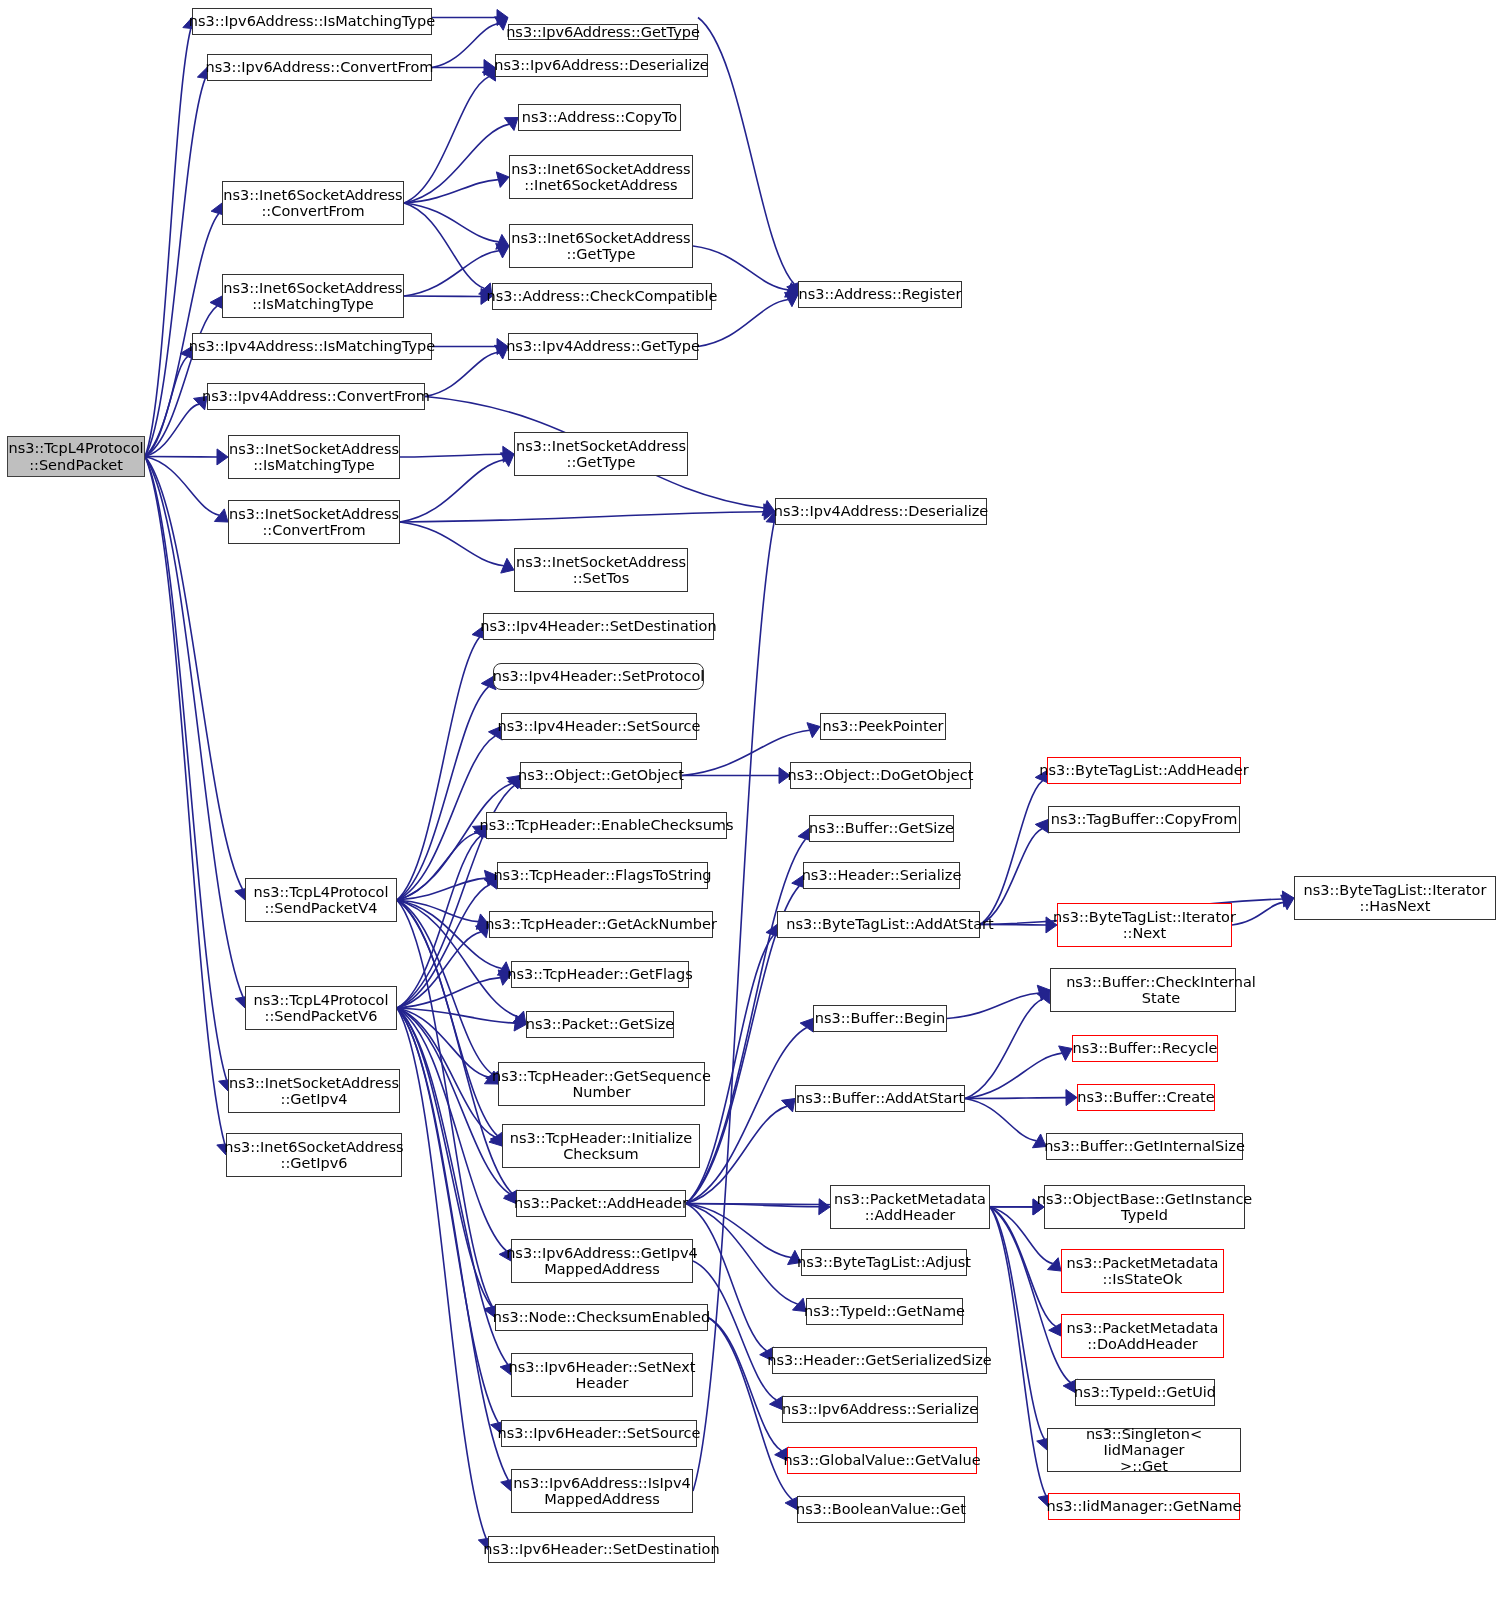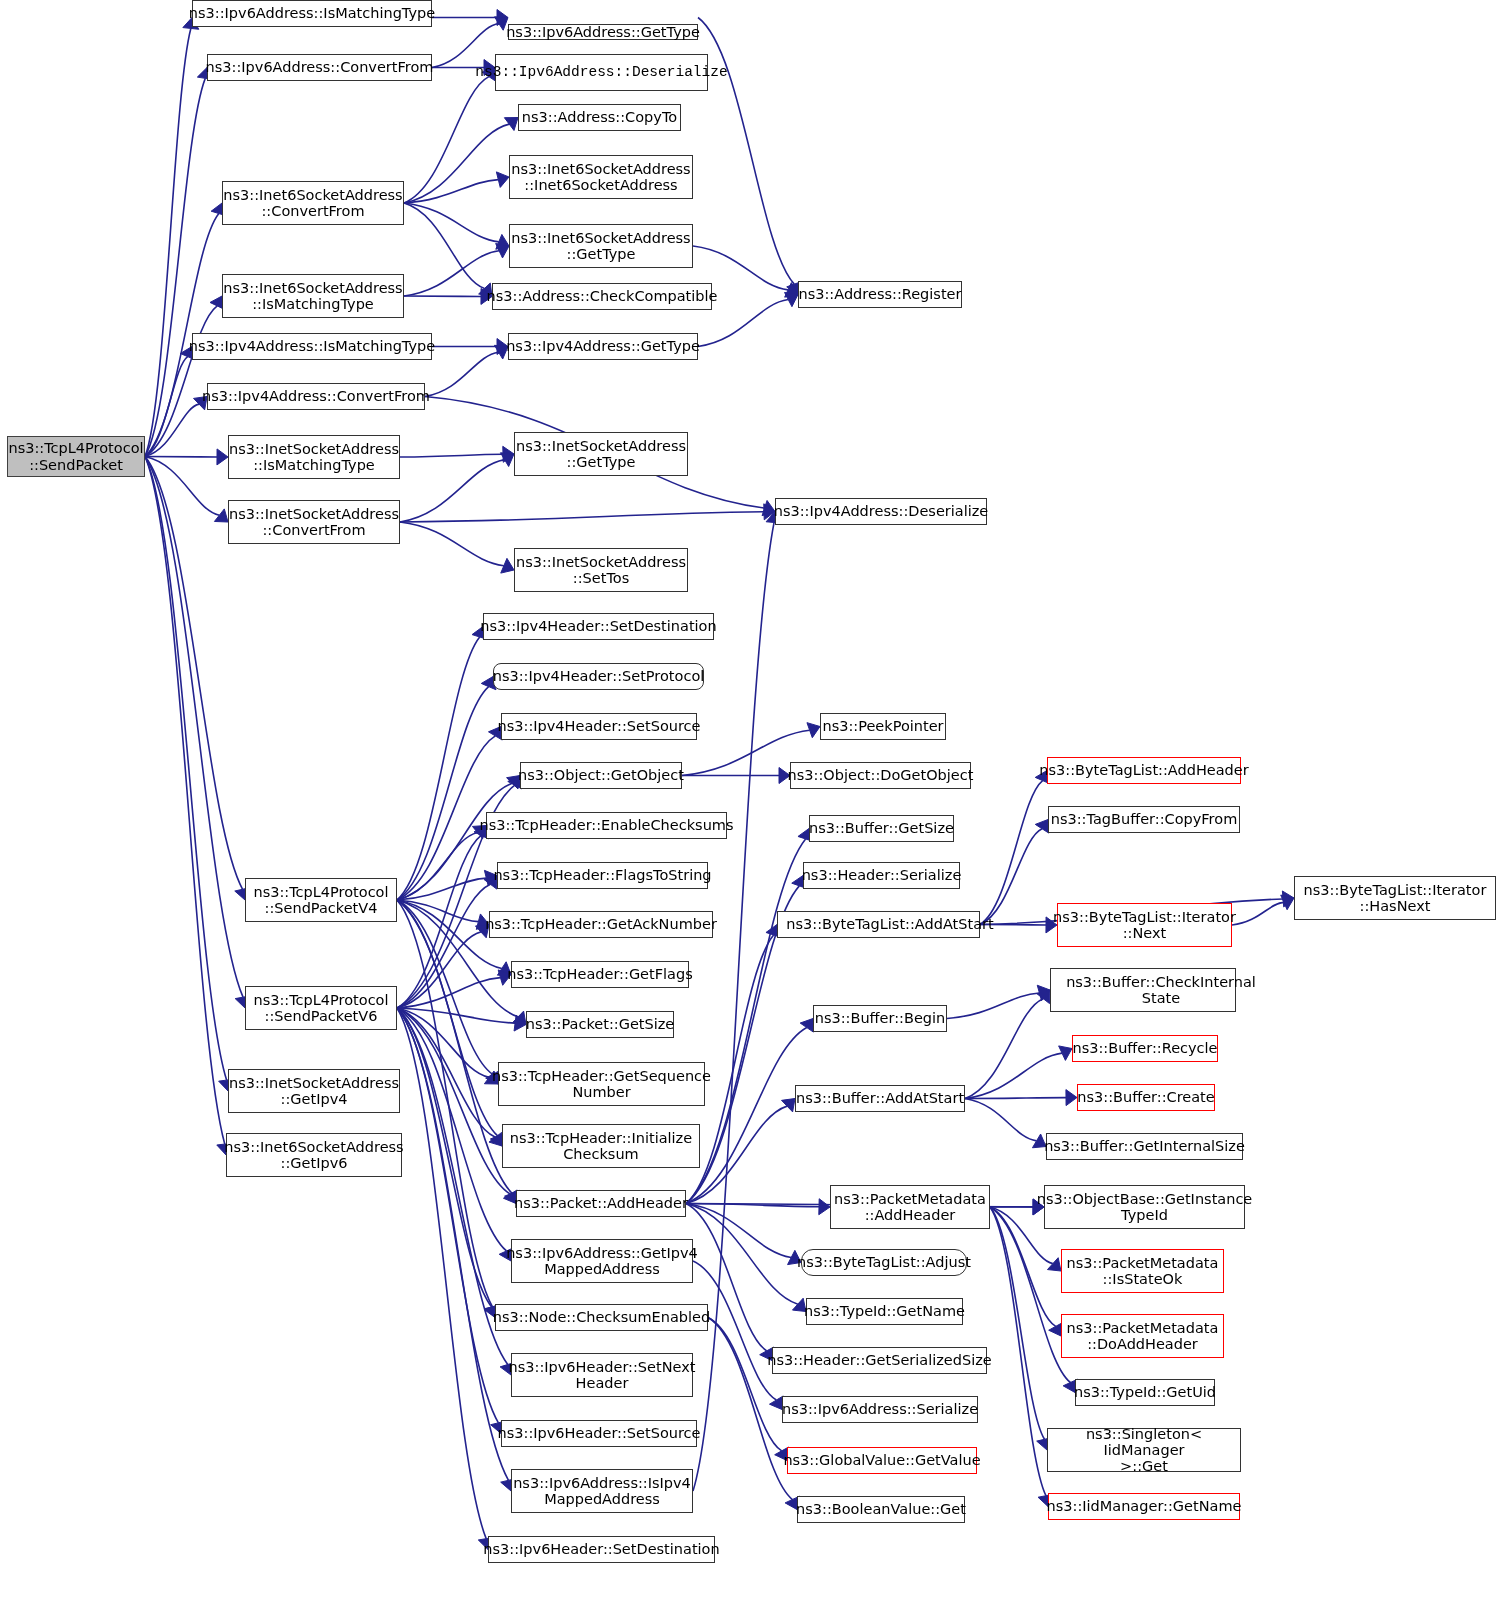--- a/index.html
+++ b/index.html
@@ -201,24 +201,24 @@
       <path d="M 708 1317.5 C 743.55 1334.66, 755.4 1434.76, 781.6808101705135 1450.8715930934611"></path>
       <polygon points="787,1460.5 774.6783324203034,1454.740094787633 788.6832879207236,1447.0030913992891"></polygon>
       <path d="M 708 1317.5 C 748.05 1340.54, 761.4 1474.94, 792.3738852355351 1499.5200670249747"></path>
       <polygon points="797,1509.5 785.1157521627894,1502.8845141264037 799.6320183082809,1496.1556199235456"></polygon>
       <path d="M 693 1491 C 729.9 1373.46, 742.2 687.8100000000001, 774.0823320779774 522.4616552392825"></path>
       <polygon points="775,511.5 782.0544449792739,523.1290500916626 766.110219176681,521.7942603869025"></polygon>
     </svg>
   <div id="node-layer">
       <div class="node root" style="left: 7px; top: 436px; width: 138px; height: 41px;">ns3::TcpL4Protocol
 ::SendPacket</div>
-      <div class="node" style="left: 192px; top: 0; width: 240px; height: 27px;">ns3::Ipv6Address::IsMatchingType</div>
+      <div class="node" style="left: 192px; top: 8px; width: 240px; height: 27px;">ns3::Ipv6Address::IsMatchingType</div>
       <div class="node" style="left: 508px; top: 4px; width: 190px; height: 16px; margin-top: 20px;">ns3::Ipv6Address::GetType</div>
       <div class="node" style="left: 207px; top: 54px; width: 225px; height: 27px;">ns3::Ipv6Address::ConvertFrom</div>
-      <div class="node" style="left: 495px; top: 54px; width: 213px; height: 37px; font-family: Liberation Mono, monospace;">ns3::Ipv6Address::Deserialize</div>
+      <div class="node" style="left: 495px; top: 54px; width: 213px; height: 23px;">ns3::Ipv6Address::Deserialize</div>
       <div class="node" style="left: 518px; top: 104px; width: 163px; height: 27px;">ns3::Address::CopyTo</div>
       <div class="node" style="left: 509px; top: 155px; width: 184px; height: 44px;">ns3::Inet6SocketAddress
 ::Inet6SocketAddress</div>
       <div class="node" style="left: 222px; top: 181px; width: 182px; height: 44px;">ns3::Inet6SocketAddress
 ::ConvertFrom</div>
       <div class="node" style="left: 509px; top: 224px; width: 184px; height: 44px;">ns3::Inet6SocketAddress
 ::GetType</div>
       <div class="node" style="left: 798px; top: 281px; width: 164px; height: 27px;">ns3::Address::Register</div>
       <div class="node" style="left: 222px; top: 274px; width: 182px; height: 44px;">ns3::Inet6SocketAddress
 ::IsMatchingType</div>
@@ -268,21 +268,21 @@
       <div class="node" style="left: 488px; top: 1536px; width: 227px; height: 27px;">ns3::Ipv6Header::SetDestination</div>
       <div class="node" style="left: 820px; top: 713px; width: 126px; height: 27px;">ns3::PeekPointer</div>
       <div class="node" style="left: 790px; top: 762px; width: 181px; height: 27px;">ns3::Object::DoGetObject</div>
       <div class="node" style="left: 809px; top: 815px; width: 145px; height: 27px;">ns3::Buffer::GetSize</div>
       <div class="node" style="left: 803px; top: 862px; width: 157px; height: 27px;">ns3::Header::Serialize</div>
       <div class="node" style="left: 777px; top: 911px; width: 203px; height: 27px; padding-left: 27px;">ns3::ByteTagList::AddAtStart</div>
       <div class="node" style="left: 813px; top: 1005px; width: 134px; height: 27px;">ns3::Buffer::Begin</div>
       <div class="node" style="left: 795px; top: 1085px; width: 170px; height: 27px;">ns3::Buffer::AddAtStart</div>
       <div class="node" style="left: 830px; top: 1185px; width: 160px; height: 44px;">ns3::PacketMetadata
 ::AddHeader</div>
-      <div class="node" style="left: 801px; top: 1249px; width: 166px; height: 27px; border-radius: 12px;">ns3::ByteTagList::Adjust</div>
+      <div class="node" style="left: 801px; top: 1249px; width: 166px; height: 27px;">ns3::ByteTagList::Adjust</div>
       <div class="node" style="left: 806px; top: 1298px; width: 157px; height: 27px;">ns3::TypeId::GetName</div>
       <div class="node" style="left: 772px; top: 1347px; width: 215px; height: 27px;">ns3::Header::GetSerializedSize</div>
       <div class="node" style="left: 782px; top: 1396px; width: 196px; height: 27px;">ns3::Ipv6Address::Serialize</div>
       <div class="node red" style="left: 787px; top: 1447px; width: 190px; height: 27px;">ns3::GlobalValue::GetValue</div>
       <div class="node" style="left: 797px; top: 1496px; width: 168px; height: 27px;">ns3::BooleanValue::Get</div>
       <div class="node red" style="left: 1047px; top: 757px; width: 194px; height: 27px;">ns3::ByteTagList::AddHeader</div>
       <div class="node" style="left: 1048px; top: 806px; width: 192px; height: 27px;">ns3::TagBuffer::CopyFrom</div>
       <div class="node red" style="left: 1057px; top: 903px; width: 175px; height: 44px;">ns3::ByteTagList::Iterator
 ::Next</div>
       <div class="node" style="left: 1050px; top: 968px; width: 186px; height: 44px; padding-left: 40px;">ns3::Buffer::CheckInternal

